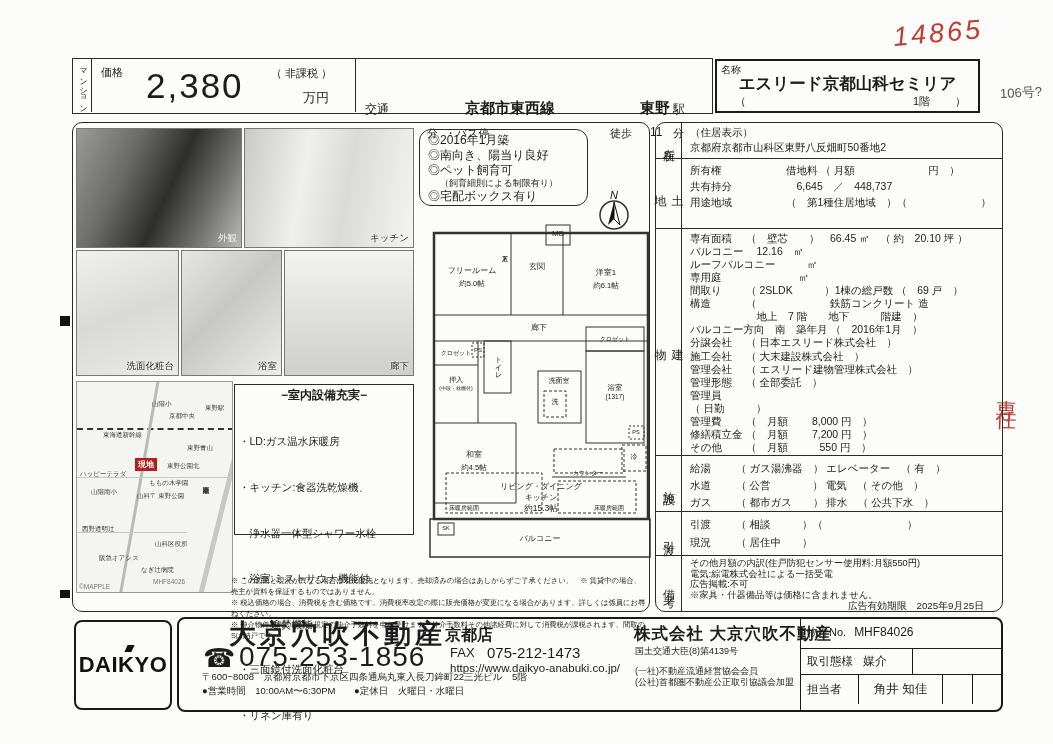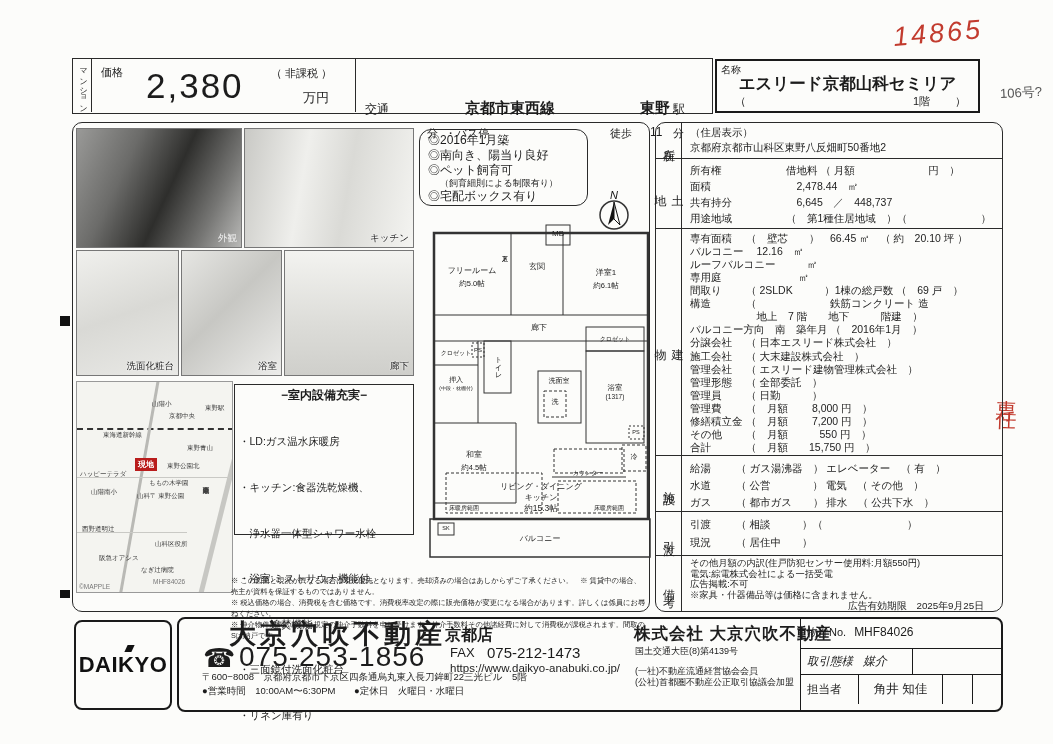--- a/index.html
+++ b/index.html
@@ -222,42 +222,41 @@
       <div class="sec-body">
         <div style="font-size:10.5px;line-height:15px;">（住居表示）</div>
         <div style="font-size:10.5px;line-height:15px;">京都府京都市山科区東野八反畑町50番地2</div>
       </div>
     </div>
 
     <div class="sec" style="height:70px;">
       <div class="sec-label" style="letter-spacing:26px;padding-top:26px;">土地</div>
       <div class="sec-body" style="padding-top:3px;">
         <div class="drow" style="line-height:16px;"><span class="dl-wide">所有権</span><span class="dv">借地料 （ 月額　　　　　　　円　）</span></div>
-        <div class="drow" style="line-height:16px;"><span class="dl-wide">面積</span><span class="dv">　2,478.44　㎡</span></div>
         <div class="drow" style="line-height:16px;"><span class="dl-wide">共有持分</span><span class="dv">　6,645　／　448,737</span></div>
         <div class="drow" style="line-height:16px;"><span class="dl-wide">用途地域</span><span class="dv">（　第1種住居地域　）（　　　　　　　）</span></div>
       </div>
     </div>
 
     <div class="sec" style="height:227px;">
       <div class="sec-label" style="letter-spacing:110px;padding-top:110px;">建物</div>
       <div class="sec-body" style="padding-top:3px;">
         <div class="drow" style="line-height:13.1px;"><span class="dl">専有面積</span><span class="dv">（　壁芯　　）　66.45 ㎡　（ 約　20.10 坪 ）</span></div>
         <div class="drow" style="line-height:13.1px;"><span class="dl">バルコニー</span><span class="dv">　12.16　㎡</span></div>
         <div class="drow" style="line-height:13.1px;"><span class="dl">ルーフバルコニー</span><span class="dv">　　　㎡</span></div>
         <div class="drow" style="line-height:13.1px;"><span class="dl">専用庭</span><span class="dv">　　　　　㎡</span></div>
         <div class="drow" style="line-height:13.1px;"><span class="dl">間取り</span><span class="dv">（ 2SLDK　　　）1棟の総戸数 （　69 戸　）</span></div>
         <div class="drow" style="line-height:13.1px;"><span class="dl">構造</span><span class="dv">（　　　　　　　鉄筋コンクリート 造</span></div>
         <div class="drow" style="line-height:13.1px;"><span class="dl"></span><span class="dv">　地上　7 階　　地下　　　階建　）</span></div>
         <div class="drow" style="line-height:13.1px;"><span>バルコニー方向　南</span><span class="dv">　築年月 （　2016年1月　）</span></div>
         <div class="drow" style="line-height:13.1px;"><span class="dl">分譲会社</span><span class="dv">（ 日本エスリード株式会社　）</span></div>
         <div class="drow" style="line-height:13.1px;"><span class="dl">施工会社</span><span class="dv">（ 大末建設株式会社　）</span></div>
         <div class="drow" style="line-height:13.1px;"><span class="dl">管理会社</span><span class="dv">（ エスリード建物管理株式会社　）</span></div>
         <div class="drow" style="line-height:13.1px;"><span class="dl">管理形態</span><span class="dv">（ 全部委託　）</span></div>
-        <div class="drow" style="line-height:13.1px;"><span class="dl">管理員</span><span class="dv">（ 日勤　　　）</span></div>
+        <div class="drow" style="line-height:13.1px;flex-direction:column;"><span class="dl">管理員</span><span class="dv">（ 日勤　　　）</span></div>
         <div class="drow" style="line-height:13.1px;"><span class="dl">管理費</span><span class="dv">（　月額　　 8,000 円　）</span></div>
         <div class="drow" style="line-height:13.1px;"><span class="dl">修繕積立金</span><span class="dv">（　月額　　 7,200 円　）</span></div>
         <div class="drow" style="line-height:13.1px;"><span class="dl">その他</span><span class="dv">（　月額　　　550 円　）</span></div>
         <div class="drow" style="line-height:13.1px;"><span class="dl">合計</span><span class="dv">（　月額　　15,750 円　）</span></div>
       </div>
     </div>
 
     <div class="sec" style="height:57px;">
       <div class="sec-label" style="letter-spacing:2px;">施設</div>
       <div class="sec-body" style="padding-top:4px;">
@@ -308,21 +307,21 @@
     <span class="abs" style="left:455px;top:4px;font-size:16.5px;font-weight:bold;letter-spacing:1px;">株式会社 大京穴吹不動産</span>
     <span class="abs" style="left:456px;top:26px;font-size:9px;">国土交通大臣(8)第4139号</span>
     <span class="abs" style="left:456px;top:46px;font-size:9px;">(一社)不動産流通経営協会会員</span>
     <span class="abs" style="left:456px;top:57px;font-size:9px;">(公社)首都圏不動産公正取引協議会加盟</span>
 
     <div class="abs" style="left:621px;top:-2.5px;width:203px;height:95px;border-left:1.5px solid #1a1a1a;box-sizing:border-box;">
       <div style="height:32px;border-bottom:1.5px solid #1a1a1a;box-sizing:border-box;display:flex;align-items:center;padding-left:6px;">
         <span style="font-size:11px;">物件No.</span>
         <span style="font-size:12px;margin-left:8px;">MHF84026</span>
       </div>
-      <div style="height:26px;border-bottom:1.5px solid #1a1a1a;box-sizing:border-box;display:flex;font-style:italic;">
+      <div style="height:26px;border-bottom:1.5px solid #1a1a1a;box-sizing:border-box;display:flex;">
         <div style="width:112px;border-right:1.5px solid #1a1a1a;box-sizing:border-box;display:flex;align-items:center;padding-left:6px;">
           <span style="font-size:11.5px;">取引態様</span>
           <span style="font-size:12px;margin-left:10px;">媒介</span>
         </div>
         <div style="flex:1;"></div>
       </div>
       <div style="height:29px;display:flex;">
         <div style="width:58px;border-right:1.5px solid #1a1a1a;box-sizing:border-box;display:flex;align-items:center;padding-left:6px;font-size:11.5px;">担当者</div>
         <div style="width:84px;border-right:1.5px solid #1a1a1a;box-sizing:border-box;display:flex;align-items:center;justify-content:center;font-size:12.5px;">角井 知佳</div>
         <div style="width:30px;border-right:1.5px solid #1a1a1a;box-sizing:border-box;"></div>

